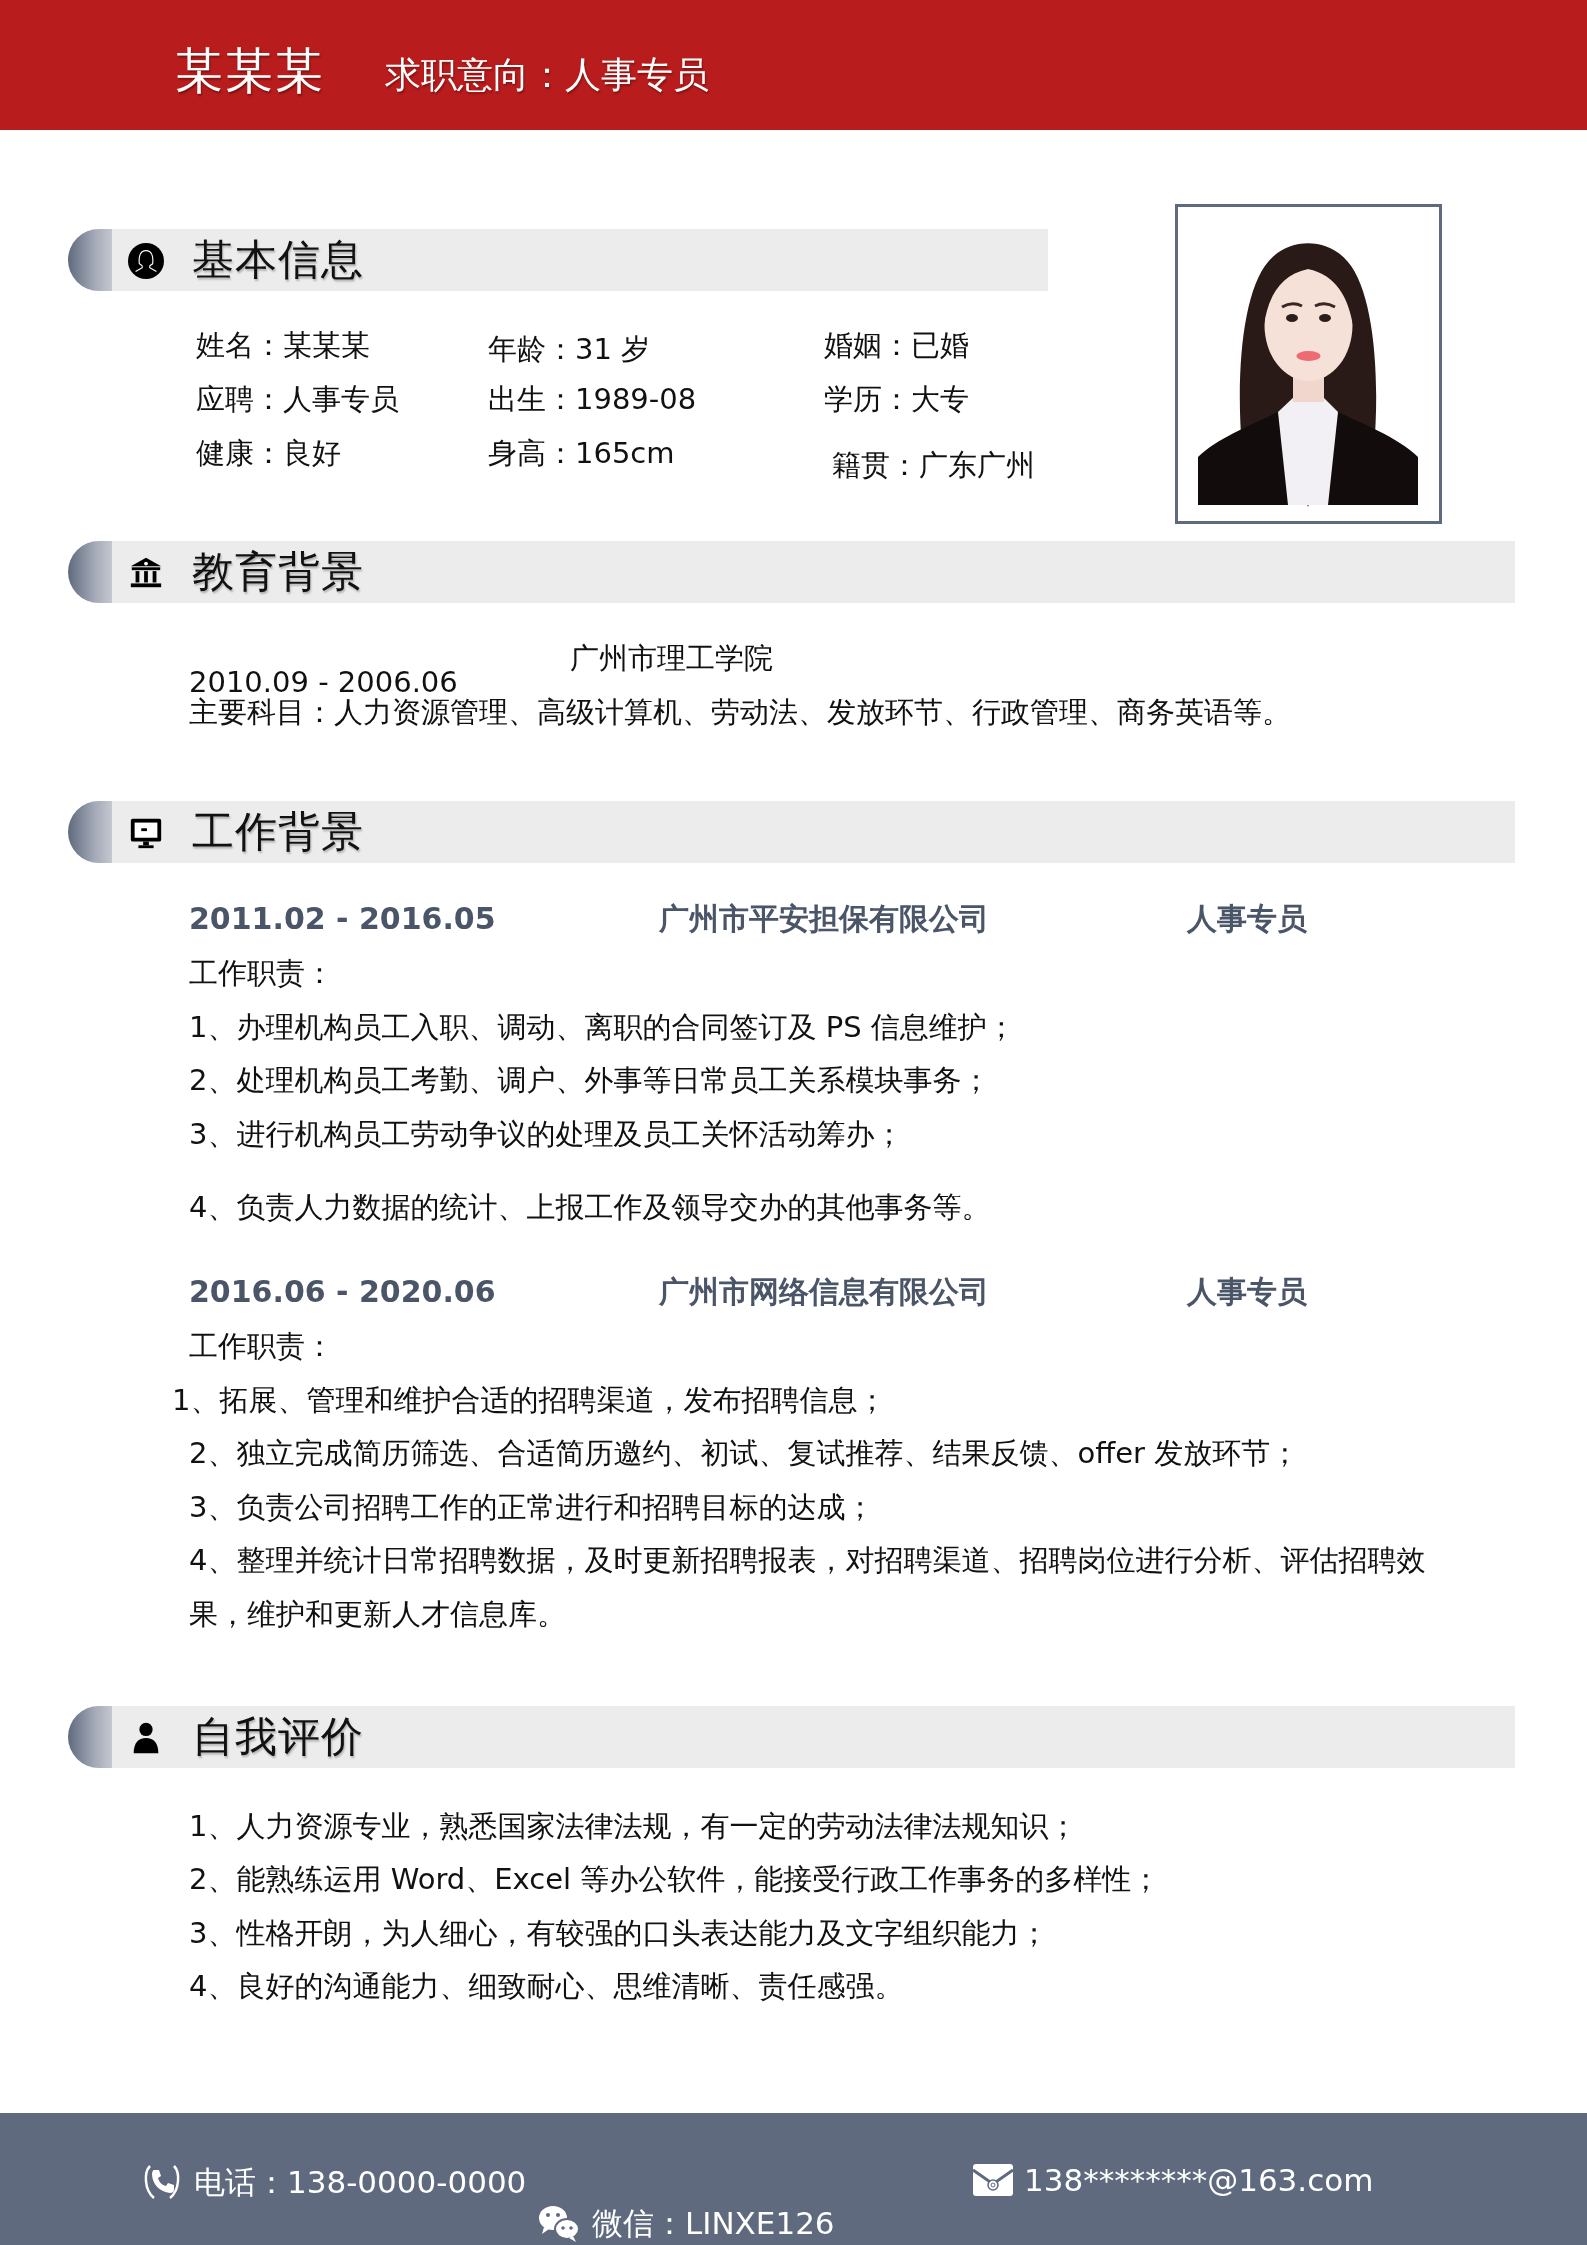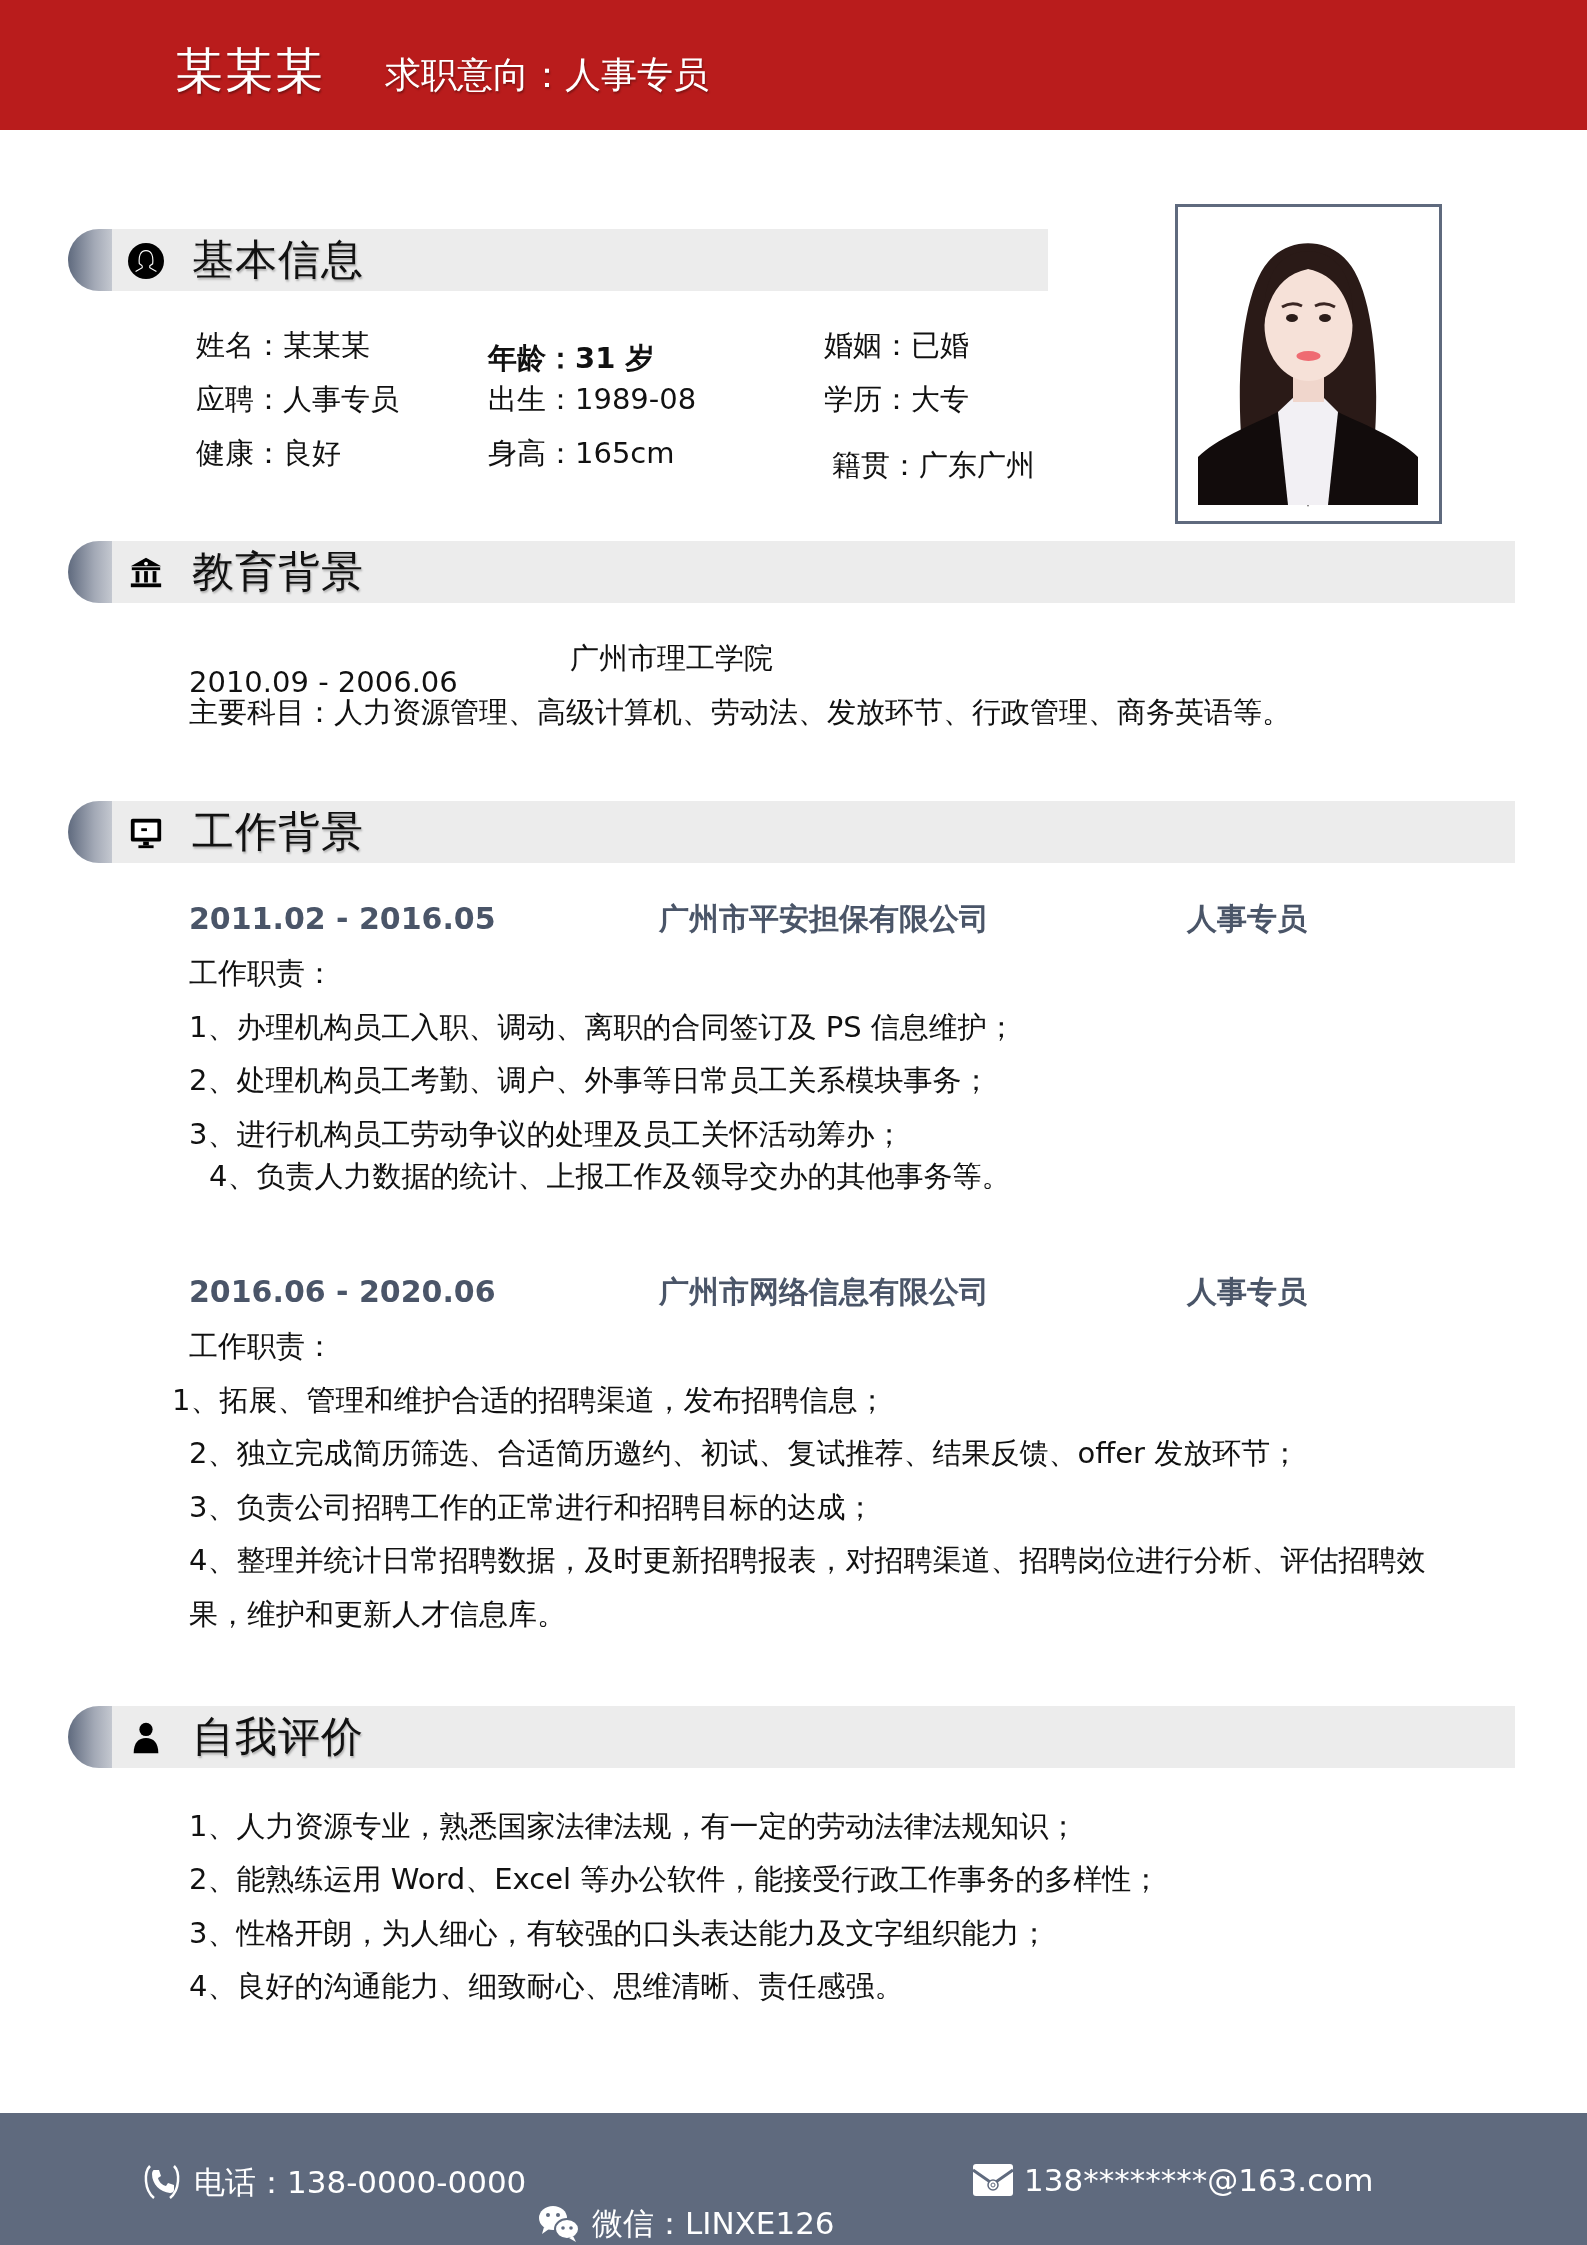--- a/index.html
+++ b/index.html
@@ -41,21 +41,21 @@
   <div class="sec-icon">
     <svg width="38" height="38" viewBox="0 0 38 38">
       <circle cx="19" cy="19" r="19" fill="#000"></circle>
       <path d="M12 22 C11 14 13 8 19 8 C25 8 27 14 26 22 L23 24 L23 26 L30 30 M15 24 L15 26 L8 30 M12 22 L15 24 M26 22 L23 24" stroke="#fff" stroke-width="1.2" fill="none"></path>
     </svg>
   </div>
   <div class="sec-title">基本信息</div>
 </div>
 
 <div class="info-row" style="left:196px;top:325px;">姓名：某某某</div>
-<div class="info-row" style="left:488px;top:338px;font-weight:bold;">年龄：31 岁</div>
+<div class="info-row" style="left:488px;top:329px;">年龄：31 岁</div>
 <div class="info-row" style="left:824px;top:325px;">婚姻：已婚</div>
 <div class="info-row" style="left:196px;top:379px;">应聘：人事专员</div>
 <div class="info-row" style="left:488px;top:379px;">出生：1989-08</div>
 <div class="info-row" style="left:824px;top:379px;">学历：大专</div>
 <div class="info-row" style="left:196px;top:433px;">健康：良好</div>
 <div class="info-row" style="left:488px;top:433px;">身高：165cm</div>
 <div class="info-row" style="left:832px;top:433px;margin-top:12px;">籍贯：广东广州</div>
 
 <div class="photo">
   <svg width="261" height="314" viewBox="0 0 261 314">
@@ -119,21 +119,21 @@
   <div class="sec-title">工作背景</div>
 </div>
 
 <div class="job-head" style="left:189px;top:899px;">2011.02 - 2016.05</div>
 <div class="job-head" style="left:659px;top:899px;">广州市平安担保有限公司</div>
 <div class="job-head" style="left:1187px;top:899px;">人事专员</div>
 <div class="text" style="left:189px;top:953px;">工作职责：</div>
 <div class="text" style="left:189px;top:1007px;">1、办理机构员工入职、调动、离职的合同签订及 PS 信息维护；</div>
 <div class="text" style="left:189px;top:1060px;">2、处理机构员工考勤、调户、外事等日常员工关系模块事务；</div>
 <div class="text" style="left:189px;top:1114px;">3、进行机构员工劳动争议的处理及员工关怀活动筹办；</div>
-<div class="text" style="left:189px;top:1156px;margin-left:20px;">4、负责人力数据的统计、上报工作及领导交办的其他事务等。</div>
+<div class="text" style="left:189px;top:1187px;">4、负责人力数据的统计、上报工作及领导交办的其他事务等。</div>
 
 <div class="job-head" style="left:189px;top:1272px;">2016.06 - 2020.06</div>
 <div class="job-head" style="left:659px;top:1272px;">广州市网络信息有限公司</div>
 <div class="job-head" style="left:1187px;top:1272px;">人事专员</div>
 <div class="text" style="left:189px;top:1326px;">工作职责：</div>
 <div class="text" style="left:172px;top:1380px;">1、拓展、管理和维护合适的招聘渠道，发布招聘信息；</div>
 <div class="text" style="left:189px;top:1433px;">2、独立完成简历筛选、合适简历邀约、初试、复试推荐、结果反馈、offer 发放环节；</div>
 <div class="text" style="left:189px;top:1487px;">3、负责公司招聘工作的正常进行和招聘目标的达成；</div>
 <div class="text" style="left:189px;top:1540px;">4、整理并统计日常招聘数据，及时更新招聘报表，对招聘渠道、招聘岗位进行分析、评估招聘效</div>
 <div class="text" style="left:189px;top:1594px;">果，维护和更新人才信息库。</div>

